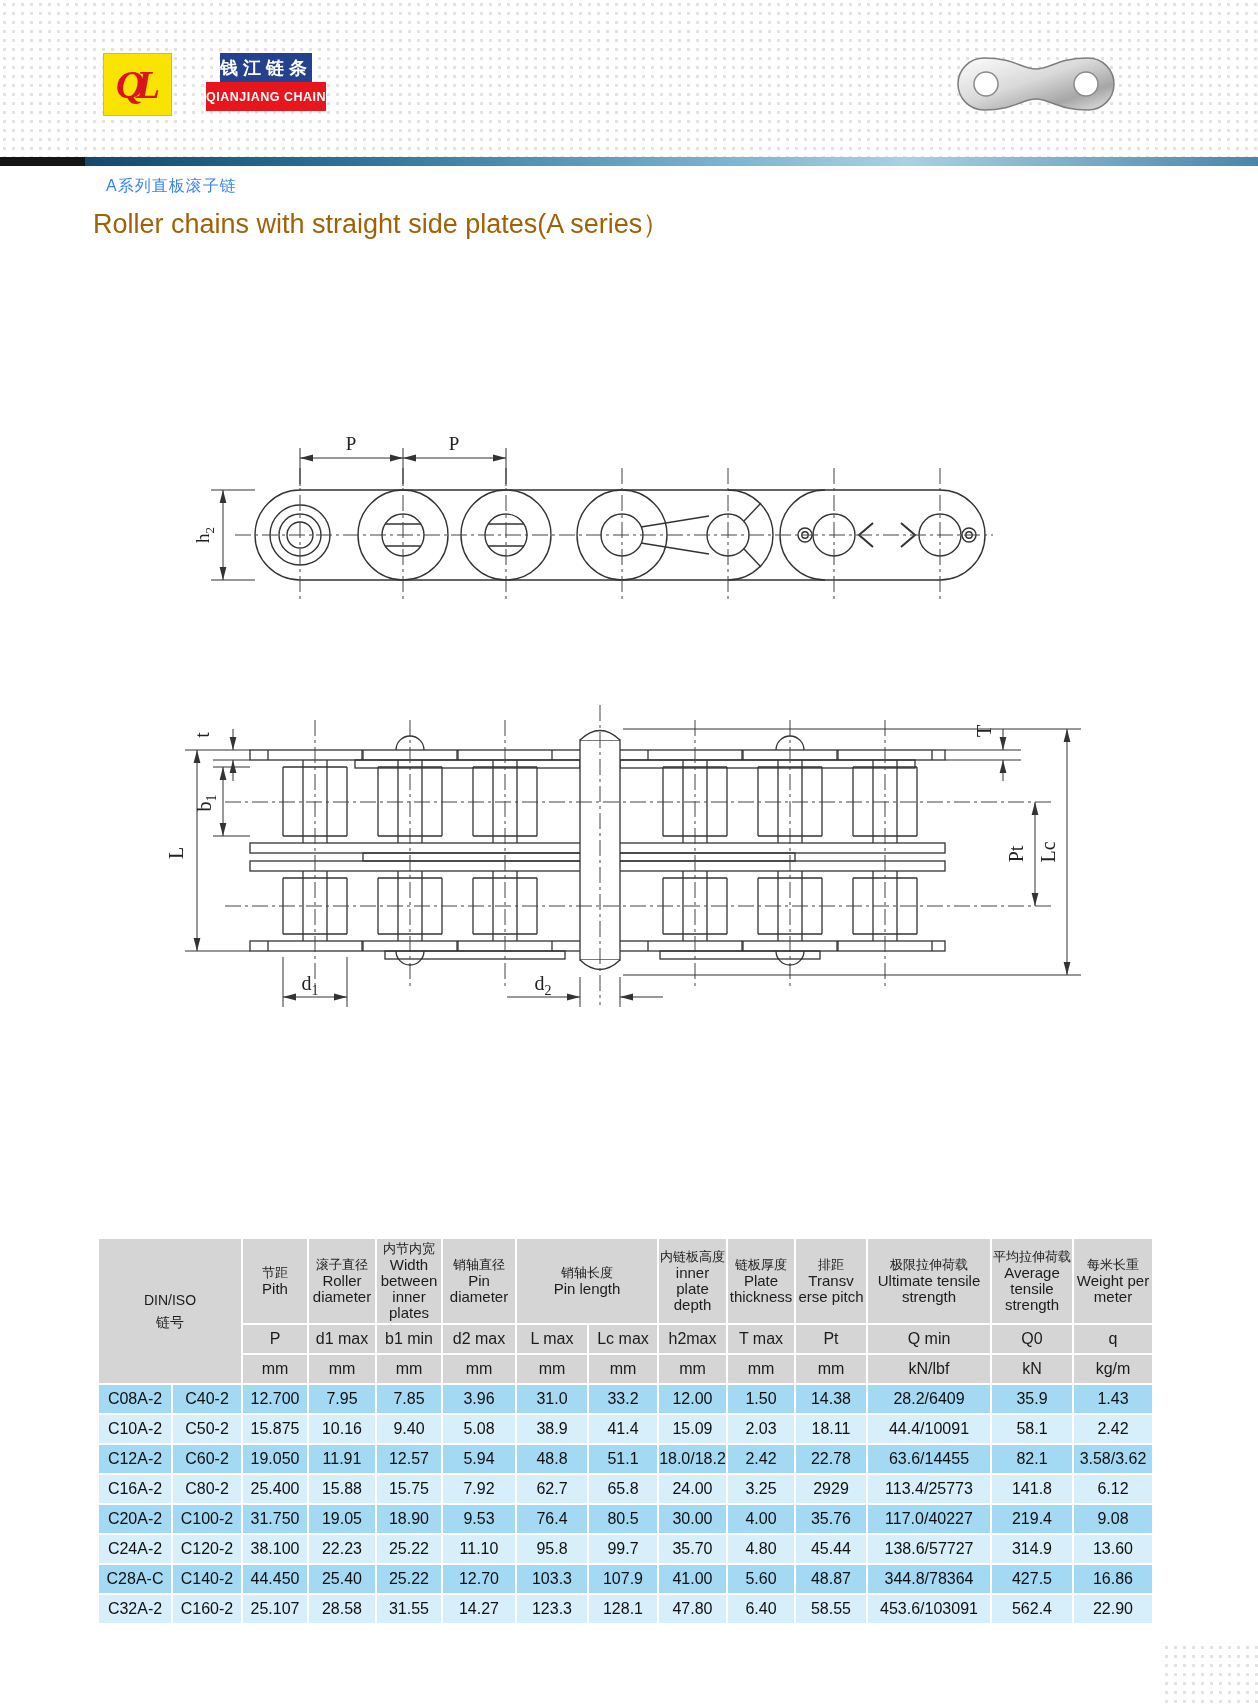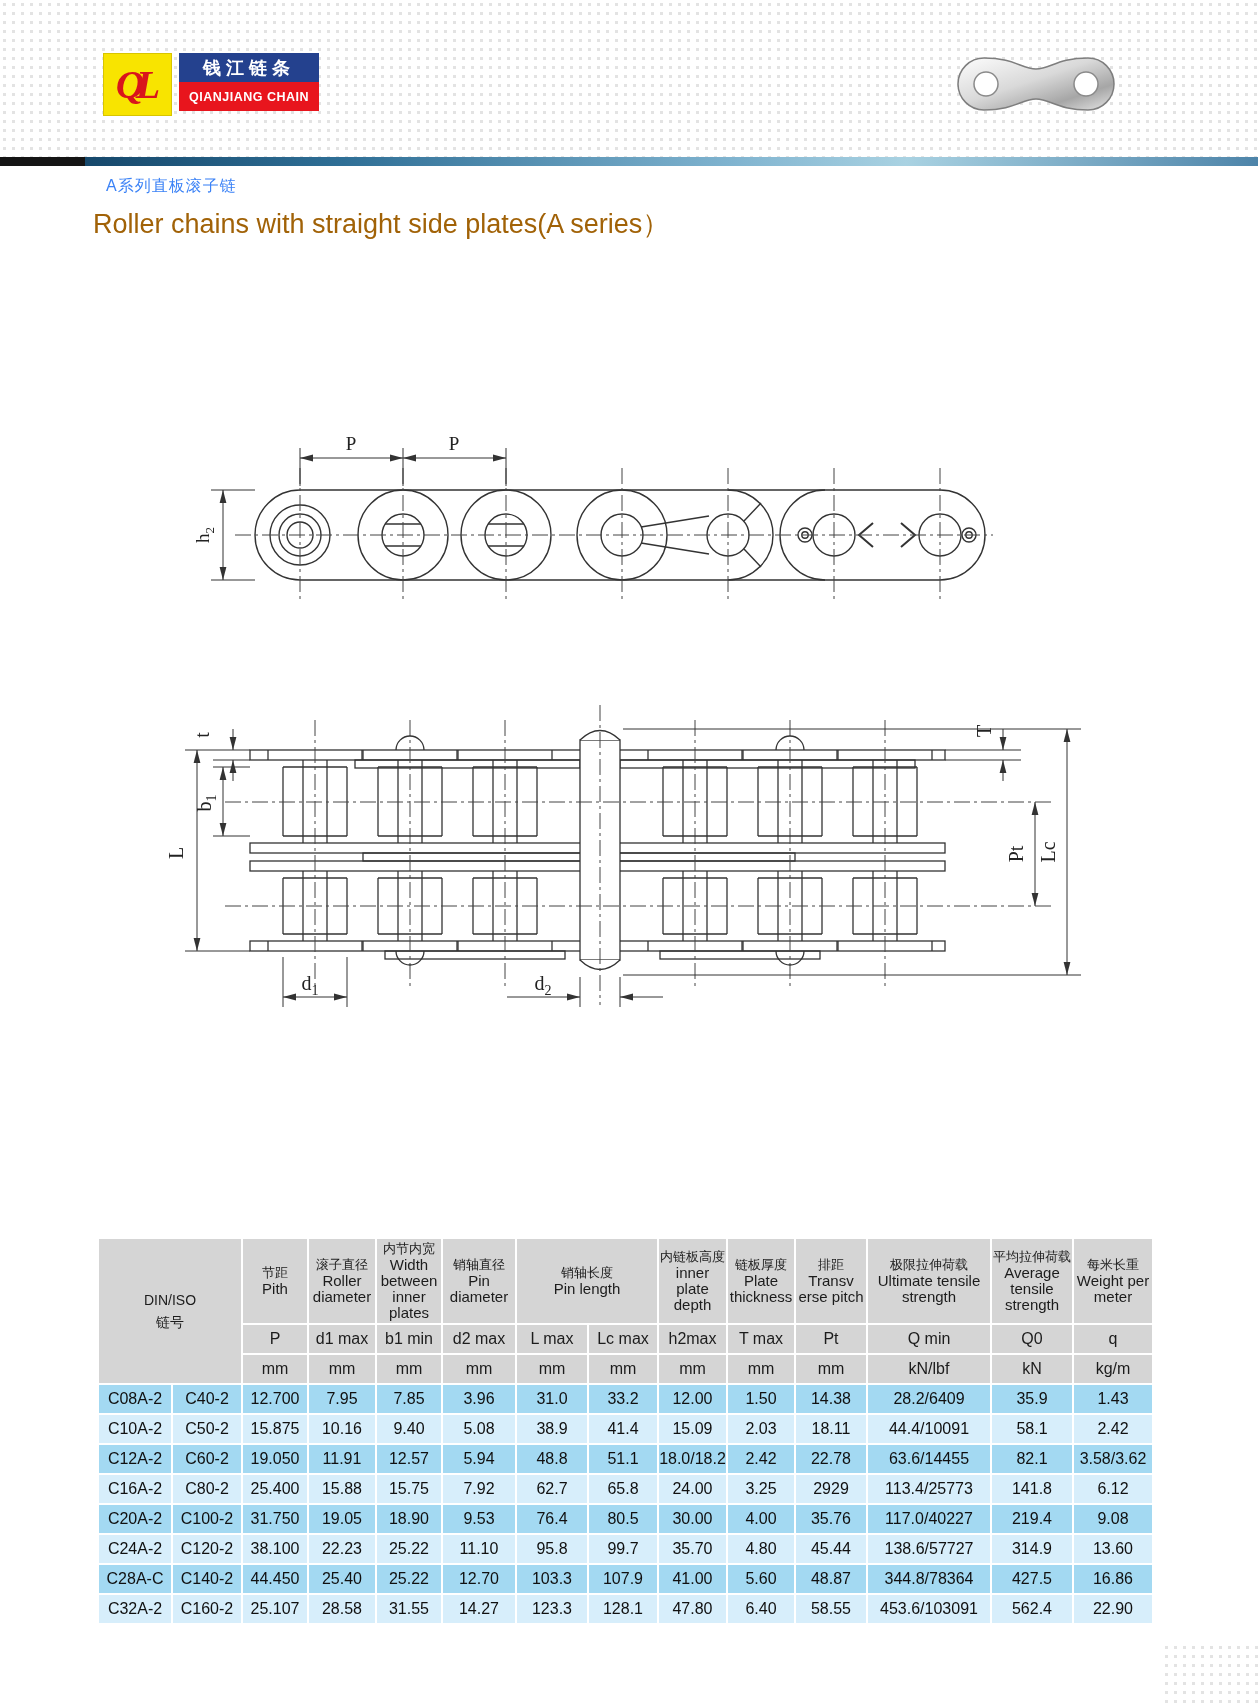--- a/index.html
+++ b/index.html
@@ -6,26 +6,26 @@
   body{width:1258px;height:1707px;position:relative;background:#fff;
        font-family:"Liberation Sans",sans-serif;overflow:hidden;}
   .dots{background-color:#fff;
         background-image:radial-gradient(#e3e3e3 1.7px, rgba(0,0,0,0) 1.8px);
         background-size:9px 9px;}
   .page-header{position:absolute;left:0;top:0;width:1258px;height:157px;}
   .divider-bar{position:absolute;left:0;top:157px;width:1258px;height:9px;display:flex;}
   .bar-black{width:85px;height:9px;background:#151515;}
   .bar-blue{flex:1;height:9px;
             background:linear-gradient(90deg,#16486b 0%,#2f6f96 22%,#7fb3cf 55%,#a9d2e2 70%,#4d84a9 100%);}
-  .logo{position:absolute;left:103px;top:53px;display:flex;}
+  .logo{position:absolute;left:103px;top:53px;display:flex;gap:17px;}
   .logo-mark{width:67px;height:61px;background:#f8e400;border:1px solid #d8c500;
              display:flex;align-items:center;justify-content:center;}
   .logo-monogram{font-family:"Liberation Serif",serif;font-style:italic;font-weight:bold;
                  font-size:40px;color:#d9141c;letter-spacing:-9px;padding-right:8px;line-height:1;}
-  .logo-text{margin-left:7px;width:140px;height:61px;display:flex;flex-direction:column;}
+  .logo-text{margin-left:7px;width:140px;height:61px;display:flex;flex-direction:column;align-items:center;}
   .logo-cn{height:29px;background:#24418e;color:#fff;font-size:18px;font-weight:bold;
            letter-spacing:5px;display:flex;align-items:center;justify-content:center;}
   .logo-en{height:29px;background:#e8151d;color:#fff;font-size:12.5px;font-weight:bold;
            letter-spacing:.5px;display:flex;align-items:center;justify-content:center;}
   .plate-img{position:absolute;left:956px;top:48px;}
   .title-cn{position:absolute;left:106px;top:176px;font-size:16px;color:#3b82f6;letter-spacing:1px;}
   .title-en{position:absolute;left:93px;top:206px;font-size:27px;color:#a16207;}
   .drw1{position:absolute;left:185px;top:420px;}
   .drw2{position:absolute;left:155px;top:645px;}
   .dim{font-family:"Liberation Serif",serif;font-size:19px;fill:#222;}

